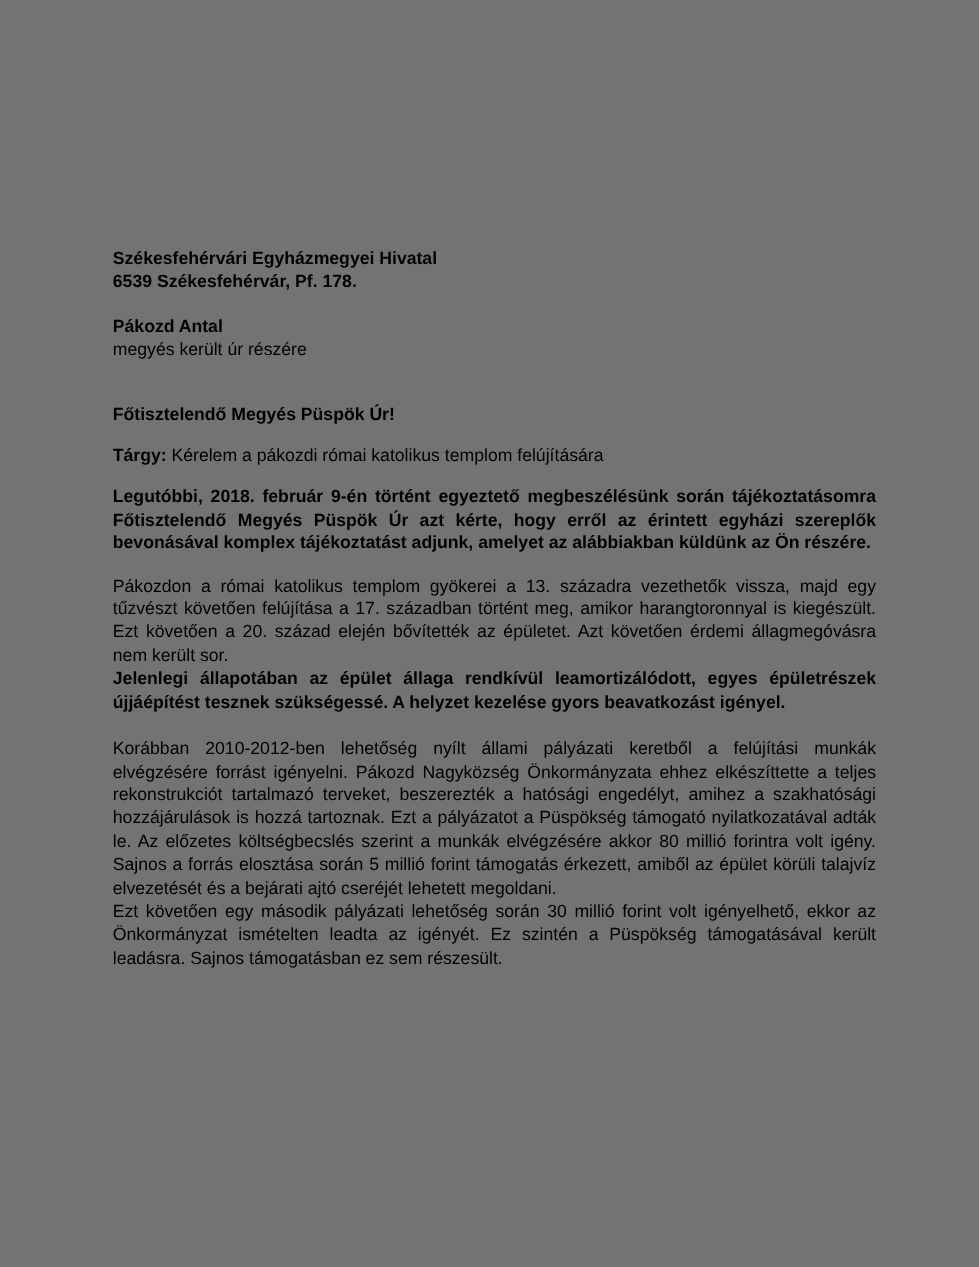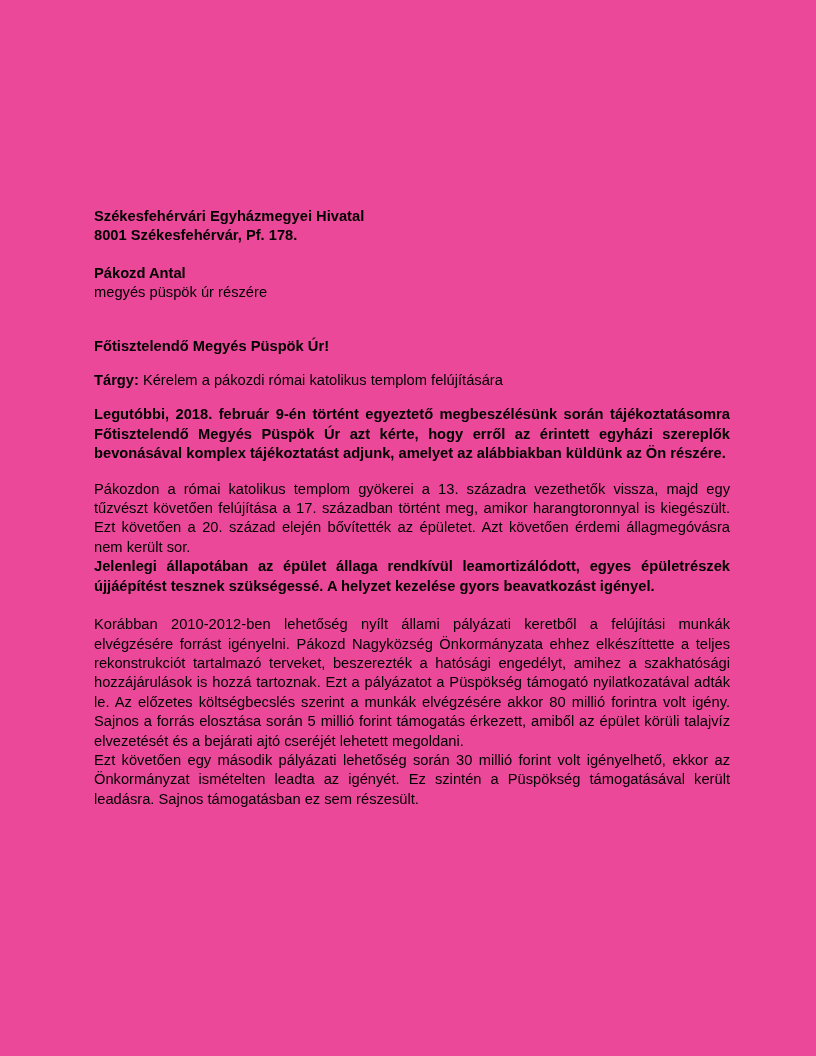--- a/index.html
+++ b/index.html
@@ -4,21 +4,21 @@
 <style>
   html, body {
     margin: 0;
     padding: 0;
     background: #ffffff;
   }
   .page {
     position: relative;
     width: 816px;
     height: 1056px;
-    background: #ec4899;
+    background: #737373;
     overflow: hidden;
     font-family: "Liberation Sans", sans-serif;
     color: #000000;
   }
   .content {
     position: absolute;
     left: 94px;
     top: 207px;
     width: 636px;
     font-size: 14.7px;
@@ -47,26 +47,26 @@
   }
 </style>
 </head>
 <body>
 
 <div class="page">
   <div class="content">
 
     <div class="recipient-block">
       <p class="line b">Székesfehérvári Egyházmegyei Hivatal</p>
-      <p class="line b">8001 Székesfehérvár, Pf. 178.</p>
+      <p class="line b">6539 Székesfehérvár, Pf. 178.</p>
     </div>
 
     <div class="addressee-block">
       <p class="line b">Pákozd Antal</p>
-      <p class="line">megyés püspök úr részére</p>
+      <p class="line">megyés került úr részére</p>
     </div>
 
     <p class="line salutation-line">Főtisztelendő Megyés Püspök Úr!</p>
 
     <p class="line subject-block"><span class="subject-label">Tárgy:</span><span>Kérelem a pákozdi római katolikus templom felújítására</span></p>
 
     <p class="para p1">Legutóbbi, 2018. február 9-én történt egyeztető megbeszélésünk során tájékoztatásomra Főtisztelendő Megyés Püspök Úr azt kérte, hogy erről az érintett egyházi szereplők bevonásával komplex tájékoztatást adjunk, amelyet az alábbiakban küldünk az Ön részére.</p>
 
     <p class="para p2">Pákozdon a római katolikus templom gyökerei a 13. századra vezethetők vissza, majd egy tűzvészt követően felújítása a 17. században történt meg, amikor harangtoronnyal is kiegészült. Ezt követően a 20. század elején bővítették az épületet. Azt követően érdemi állagmegóvásra nem került sor.</p>
 

